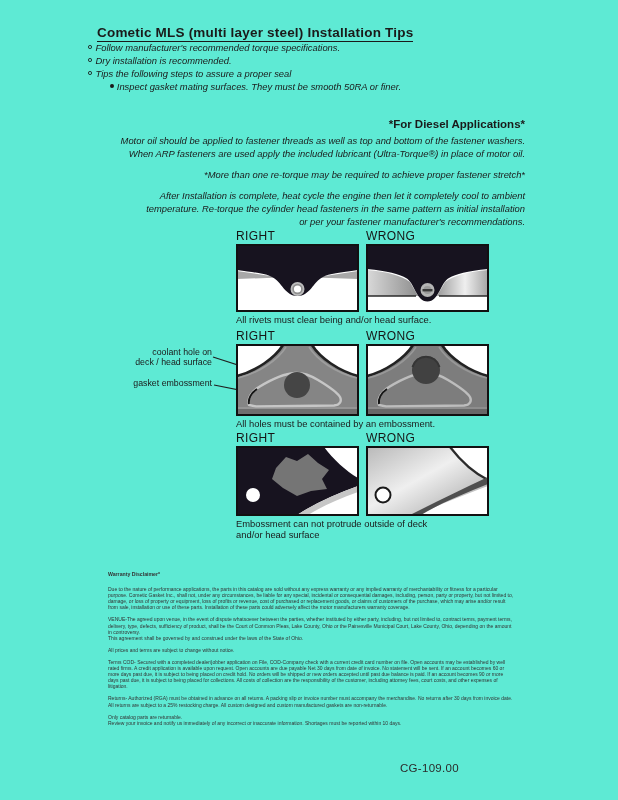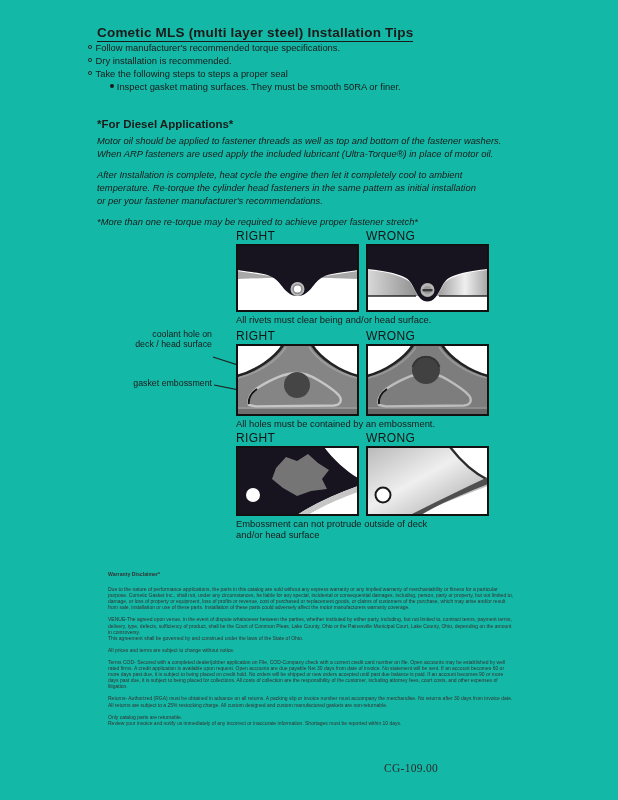--- a/index.html
+++ b/index.html
@@ -1,18 +1,18 @@
 <!DOCTYPE html>
 <html><head>
 <meta charset="utf-8">
 <style>
   * { margin:0; padding:0; box-sizing:border-box; }
   html,body { background:#e9e9e9; }
   .page {
-    position:relative; width:618px; height:800px; background:#14b8a6;
+    position:relative; width:618px; height:800px; background:#5eead4;
     font-family:"Liberation Sans", sans-serif; color:#1a1a1a; overflow:hidden;
     margin:0 auto;
   }
   .abs { position:absolute; }
 
   .title {
     font-size:13.5px; font-weight:bold; letter-spacing:.2px;
     border-bottom:1.5px solid #1a1a1a; padding-bottom:1px; display:inline-block;
   }
   .tips { font-size:9.4px; }
@@ -47,47 +47,47 @@
 </style>
 </head>
 <body>
 
 <div class="page">
 
   <div class="abs" style="left:97px; top:23px;">
     <span class="title">Cometic MLS (multi layer steel) Installation Tips</span>
   </div>
 
-  <div class="abs tips" style="left:88px; top:41px; width:450px;">
+  <div class="abs tips" style="left:88px; top:41px; width:450px;font-style:italic;">
     <div class="tip-line">
       <span class="o-bullet"></span>
       <span>Follow manufacturer's recommended torque specifications.</span>
     </div>
     <div class="tip-line">
       <span class="o-bullet"></span>
       <span>Dry installation is recommended.</span>
     </div>
     <div class="tip-line">
       <span class="o-bullet"></span>
-      <span>Take the following steps to steps a proper seal</span>
+      <span>Tips the following steps to assure a proper seal</span>
     </div>
     <div class="tip-line sub">
       <span class="dot-bullet"></span>
       <span>Inspect gasket mating surfaces.  They must be smooth 50RA or finer.</span>
     </div>
   </div>
 
-  <div class="abs" style="left:97px; top:118px; width:428px;">
+  <div class="abs" style="left:97px; top:118px; width:428px;text-align:right;">
     <div class="diesel-head">*For Diesel Applications*</div>
     <div class="body-p" style="margin-top:4px;">Motor oil should be applied to fastener threads as well as top and bottom of the fastener washers.
 When ARP fasteners are used apply the included lubricant (Ultra-Torque®) in place of motor oil.</div>
+    <div class="body-p">*More than one re-torque may be required to achieve proper fastener stretch*</div>
     <div class="body-p">After Installation is complete, heat cycle the engine then let it completely cool to ambient
 temperature. Re-torque the cylinder head fasteners in the same pattern as initial installation
 or per your fastener manufacturer's recommendations.</div>
-    <div class="body-p">*More than one re-torque may be required to achieve proper fastener stretch*</div>
   </div>
 
   <div class="abs" style="left:236px; top:229px;">
     <div class="dg-labels">
       <div class="dg-label">RIGHT</div>
       <div class="dg-label wrong">WRONG</div>
     </div>
     <div class="dg-panels" style="margin-top:1px;">
 
       <div class="dg-panel">
@@ -125,21 +125,21 @@
           <circle cx="61.5" cy="46" r="7" fill="#b5b5b5"></circle>
           <circle cx="61.5" cy="46" r="4" fill="#9a9a9a"></circle>
           <rect x="56.5" y="45" width="10" height="2.4" fill="#3a3a3a"></rect>
           <rect x="1" y="1" width="121" height="66" fill="none" stroke="#111111" stroke-width="2"></rect>
         </svg>
       </div>
     </div>
     <div class="dg-caption" style="margin-top:2px;">All rivets must clear being and/or head surface.</div>
   </div>
 
-  <div class="abs side-label" style="left:112px; top:329px; width:100px;">
+  <div class="abs side-label" style="left:112px; top:347px; width:100px;">
     <div>coolant hole on</div>
     <div>deck / head surface</div>
   </div>
   <div class="abs side-label" style="left:104px; top:378px; width:108px;">gasket embossment</div>
   <svg class="abs" style="left:128px; top:344px;" width="180" height="60" viewBox="0 0 180 60">
     <line x1="85" y1="13" x2="166" y2="39" stroke="#1f1f1f" stroke-width="1.1"></line>
     <line x1="86" y1="41" x2="131" y2="50" stroke="#1f1f1f" stroke-width="1.1"></line>
   </svg>
 
   <div class="abs" style="left:236px; top:329px;">
@@ -234,15 +234,15 @@
     <p>Due to the nature of performance applications, the parts in this catalog are sold without any express warranty or any implied warranty of merchantability or fitness for a particular purpose.  Cometic Gasket Inc., shall not, under any circumstances, be liable for any special, incidental or consequential damages, including, person, party or property, but not limited to, damage, or loss of property or equipment, loss of profits or revenue, cost of purchased or replacement goods, or claims of customers of the purchase, which may arise and/or result from sale, installation or use of these parts.  Installation of these parts could adversely affect the motor manufacturers warranty coverage.</p>
     <p>VENUE-The agreed upon venue, in the event of dispute whatsoever between the parties, whether instituted by either party, including, but not limited to, contract terms, payment terms, delivery, type, defects, sufficiency of product, shall be the Court of Common Pleas, Lake County, Ohio or the Painesville Municipal Court, Lake County, Ohio, depending on the amount in controversy.
 This agreement shall be governed by and construed under the laws of the State of Ohio.</p>
     <p>All prices and terms are subject to change without notice.</p>
     <p>Terms COD- Secured with a completed dealer/jobber application on File, COD-Company check with a current credit card number on file.  Open accounts may be established by well rated firms.  A credit application is available upon request.  Open accounts are due payable Net 30 days from date of invoice.  No statement will be sent.  If an account becomes 60 or more days past due, it is subject to being placed on credit hold.  No orders will be shipped or new orders accepted until past due balance is paid.  If an account becomes 90 or more days past due, it is subject to being placed for collections.  All costs of collection are the responsibility of the customer, including attorney fees, court costs, and other expenses of litigation.</p>
     <p>Returns- Authorized (RGA) must be obtained in advance on all returns.  A packing slip or invoice number must accompany the merchandise.  No returns after 30 days from invoice date.  All returns are subject to a 25% restocking charge.  All custom designed and custom manufactured gaskets are non-returnable.</p>
     <p>Only catalog parts are returnable.
 Review your invoice and notify us immediately of any incorrect or inaccurate information.  Shortages must be reported within 10 days.</p>
   </div>
 
-  <div class="abs footer" style="left:384px; top:762px;font-family:Liberation Serif, serif;">CG-109.00</div>
+  <div class="abs footer" style="left:400px; top:762px;">CG-109.00</div>
 
 </div>
 
 </body></html>

